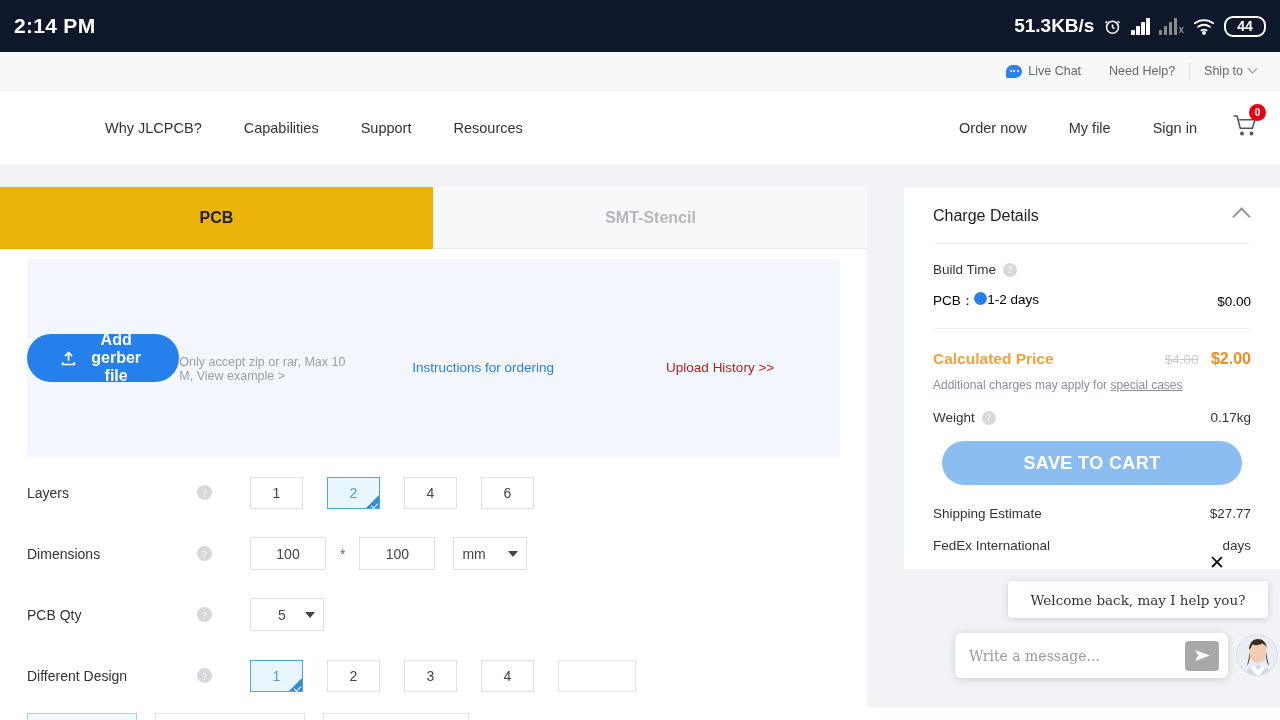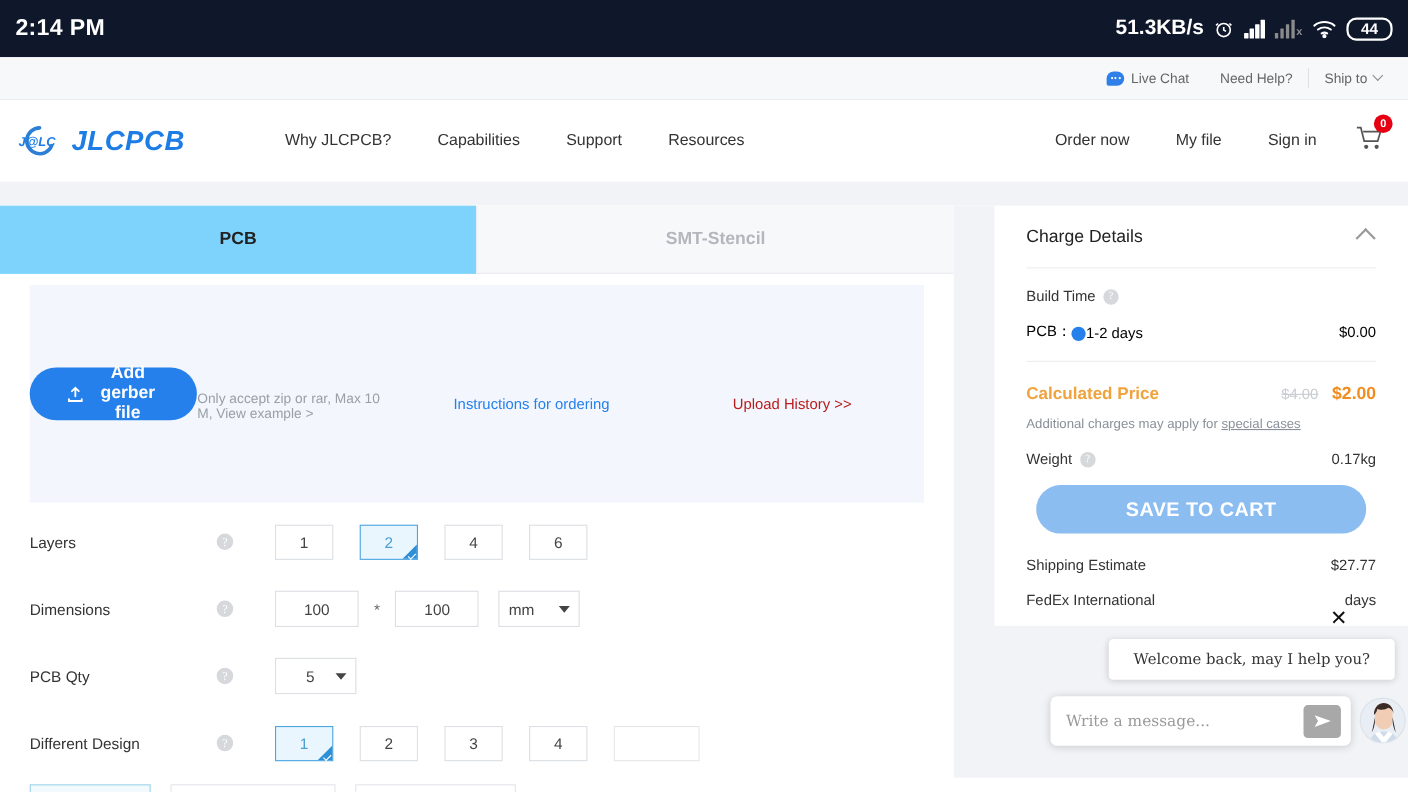--- a/index.html
+++ b/index.html
@@ -82,21 +82,21 @@
   .wrap { display: flex; height: 520px; background: #f2f3f7; align-items: flex-start; }
   .left-col { width: 867px; background: #fff; min-height: 520px; }
   .right-gap { width: 37px; height: 1px; }
   .right-col { width: 376px; }
 
   .tabs { display: flex; height: 62px; }
   .tab {
     flex: 1; display: flex; align-items: center; justify-content: center;
     font-size: 16px; font-weight: bold; cursor: pointer;
   }
-  .tab.active { background: #7dd3fc; color: #222; }
+  .tab.active { background: #eab308; color: #222; }
   .tab.inactive { background: #f7f8fa; color: #b3b7bd; border-bottom: 1px solid #e9ebef; border-left:1px solid #e9ebef; }
 
   .upload-box {
     margin: 10px 27px 0 27px; height: 198px; background: #f3f7fd;
     display: flex; flex-direction: row; align-items: center; justify-content: center;
   }
   .add-btn {
     background: #2580ec; color: #fff; border: none; border-radius: 26px;
     height: 48px; padding: 0 34px; font-size: 16px; font-weight: bold;
     display: flex; align-items: center; gap: 11px; cursor: pointer;
@@ -273,29 +273,20 @@
     <span>Need Help?</span>
   </div>
   <div class="divider"></div>
   <div class="item">
     <span>Ship to</span>
     <span class="chev"></span>
   </div>
 </div>
 
 <div class="header">
-  <div class="logo">
-    <span class="logo-mark">
-      <svg width="44" height="30" viewBox="0 0 60 40">
-        <path d="M30 4a16 16 0 1 0 15 22" fill="none" stroke="#2c7fd4" stroke-width="4.5" stroke-linecap="round"></path>
-        <text x="4" y="26" font-family="Liberation Sans, sans-serif" font-size="16" font-weight="bold" font-style="italic" fill="#1e7de4">J@LC</text>
-      </svg>
-    </span>
-    <span class="logo-text">JLCPCB</span>
-  </div>
   <div class="nav">
     <a href="#">Why JLCPCB?</a>
     <a href="#">Capabilities</a>
     <a href="#">Support</a>
     <a href="#">Resources</a>
   </div>
   <div class="header-right">
     <a href="#">Order now</a>
     <a href="#">My file</a>
     <a href="#">Sign in</a>
@@ -426,21 +417,21 @@
 
 
       <div class="hr"></div>
 
       <div class="ch-sub">
         <span>Build Time</span>
         <span class="help sm">?</span>
       </div>
 
       <div class="pcbline">
-        <span style="display:flex;align-items:flex-end;gap:0">
+        <span style="display:flex;align-items:flex-start;gap:0">
           <span>PCB：</span>
           <span class="dot"></span>
           <span>1-2 days</span>
         </span>
         <span>$0.00</span>
       </div>
 
       <div class="hr"></div>
 
       <div class="calc">

